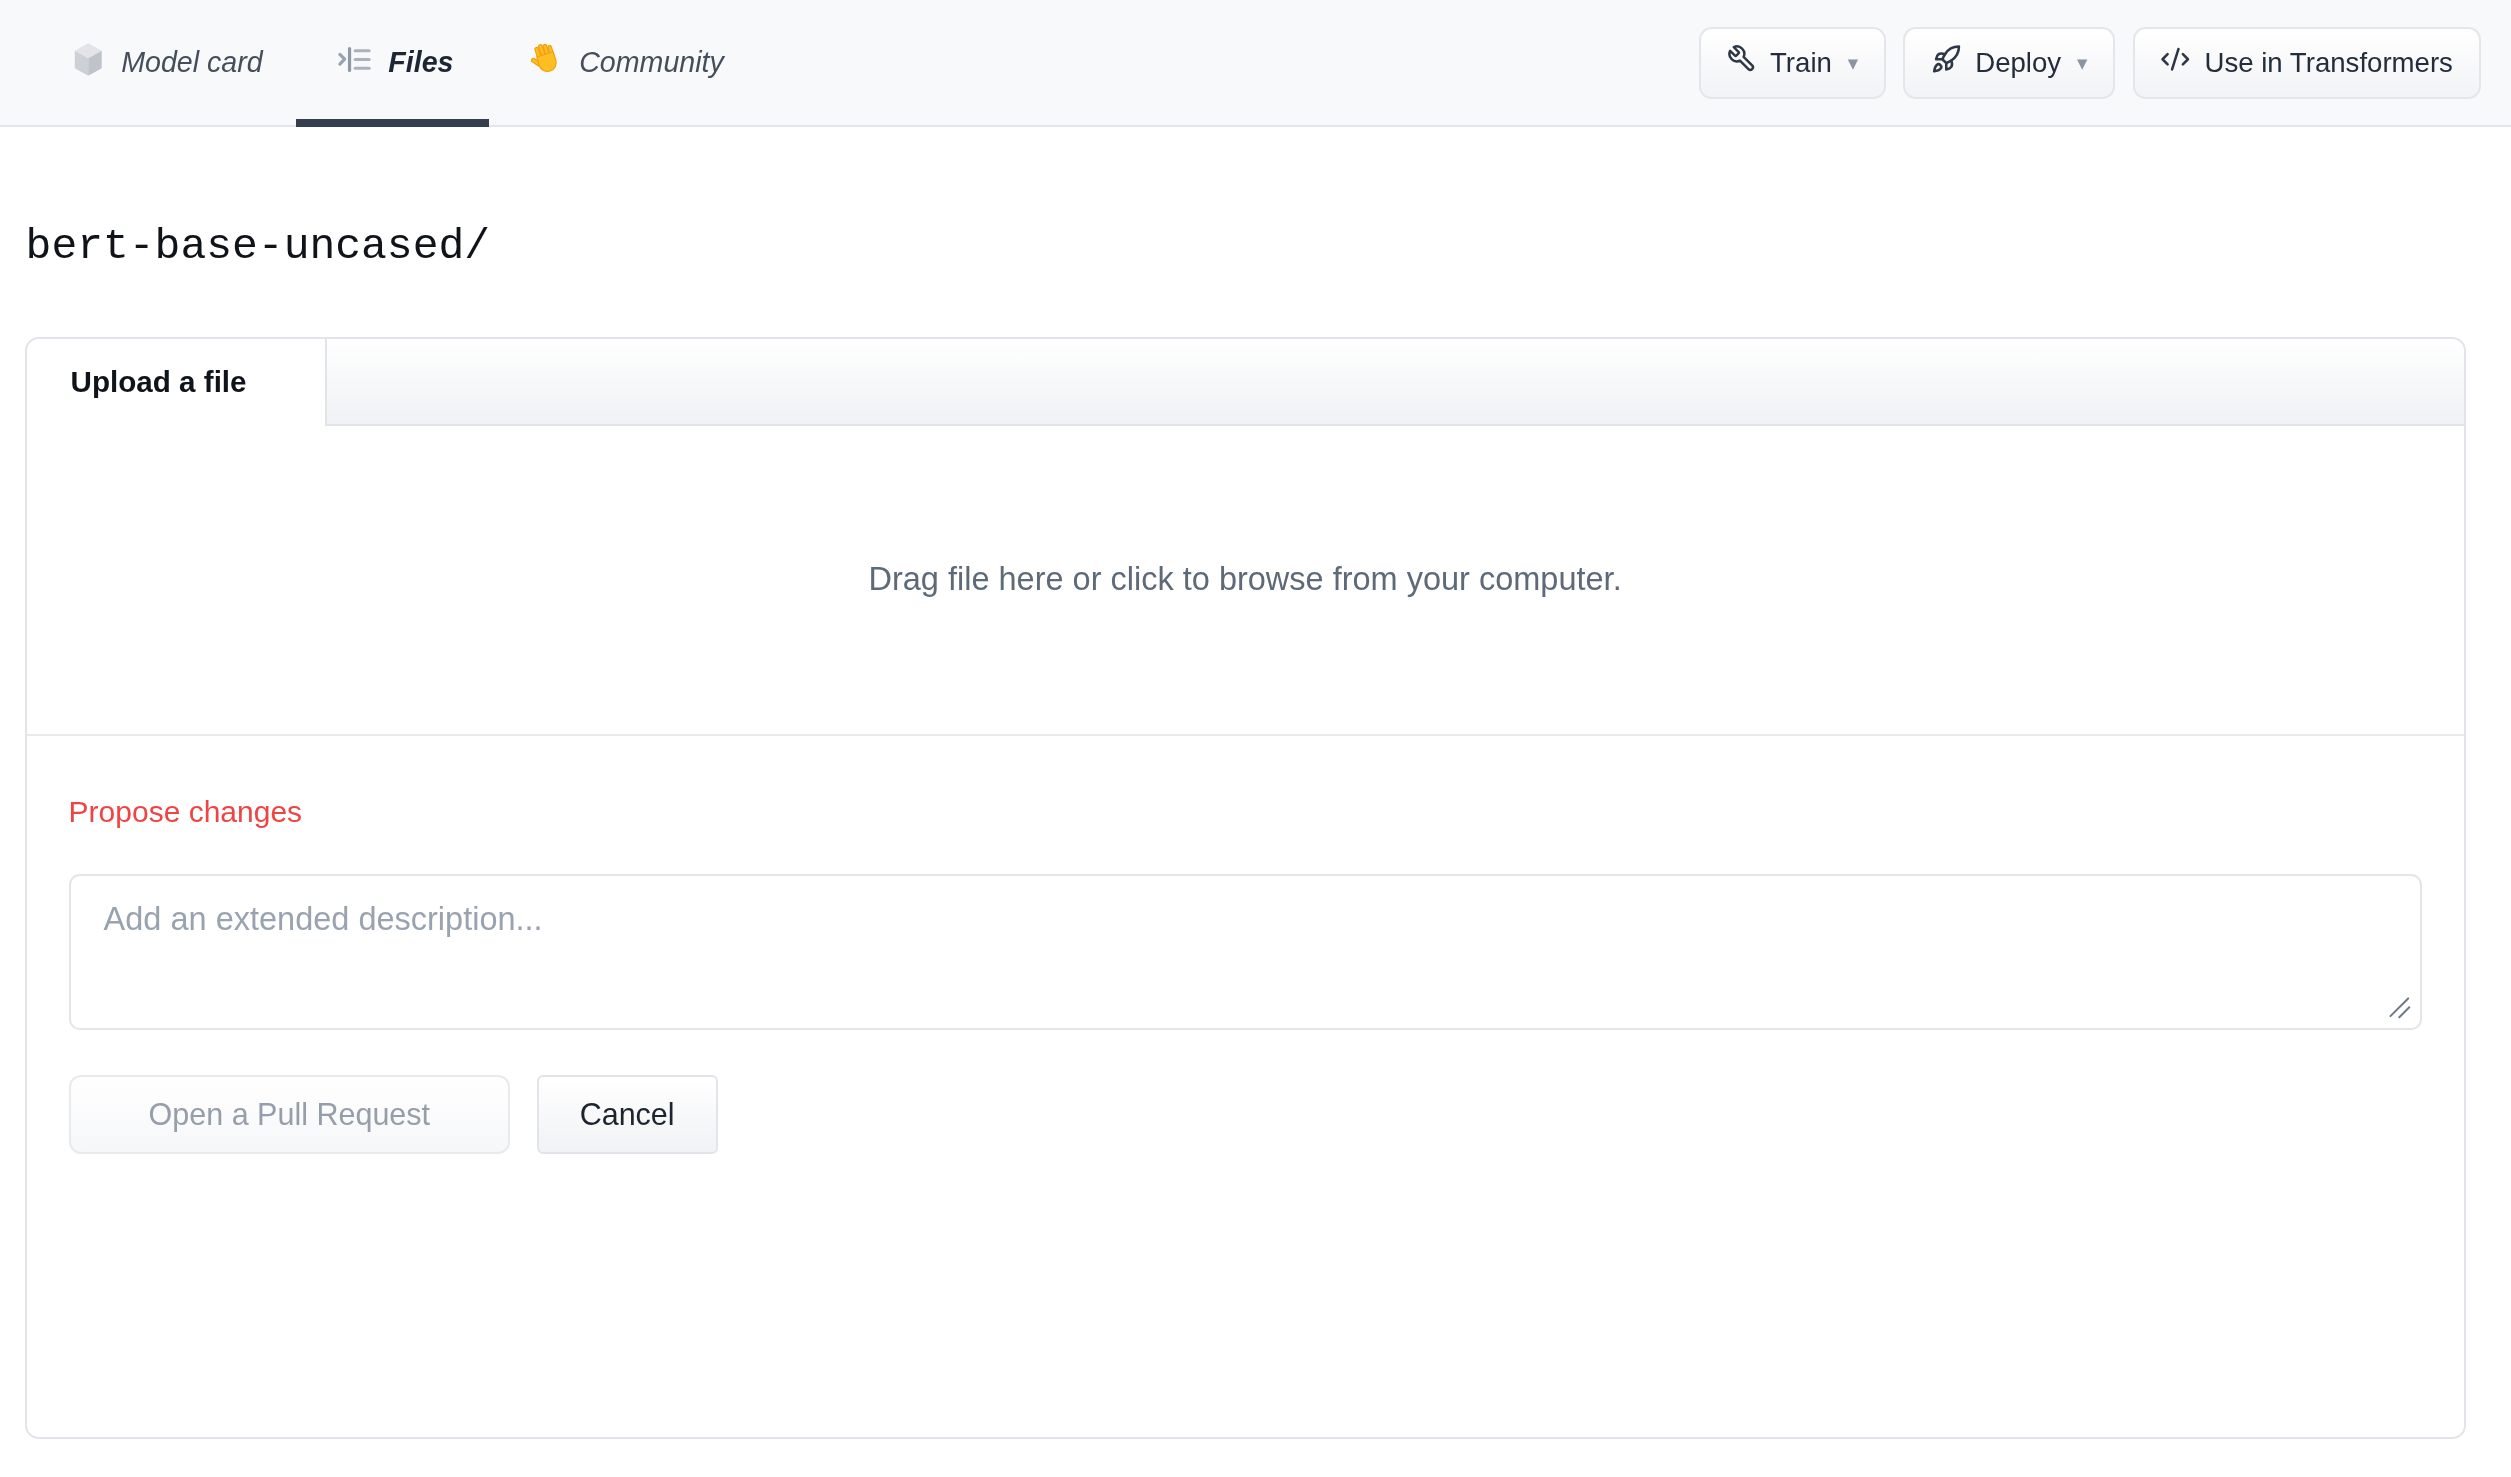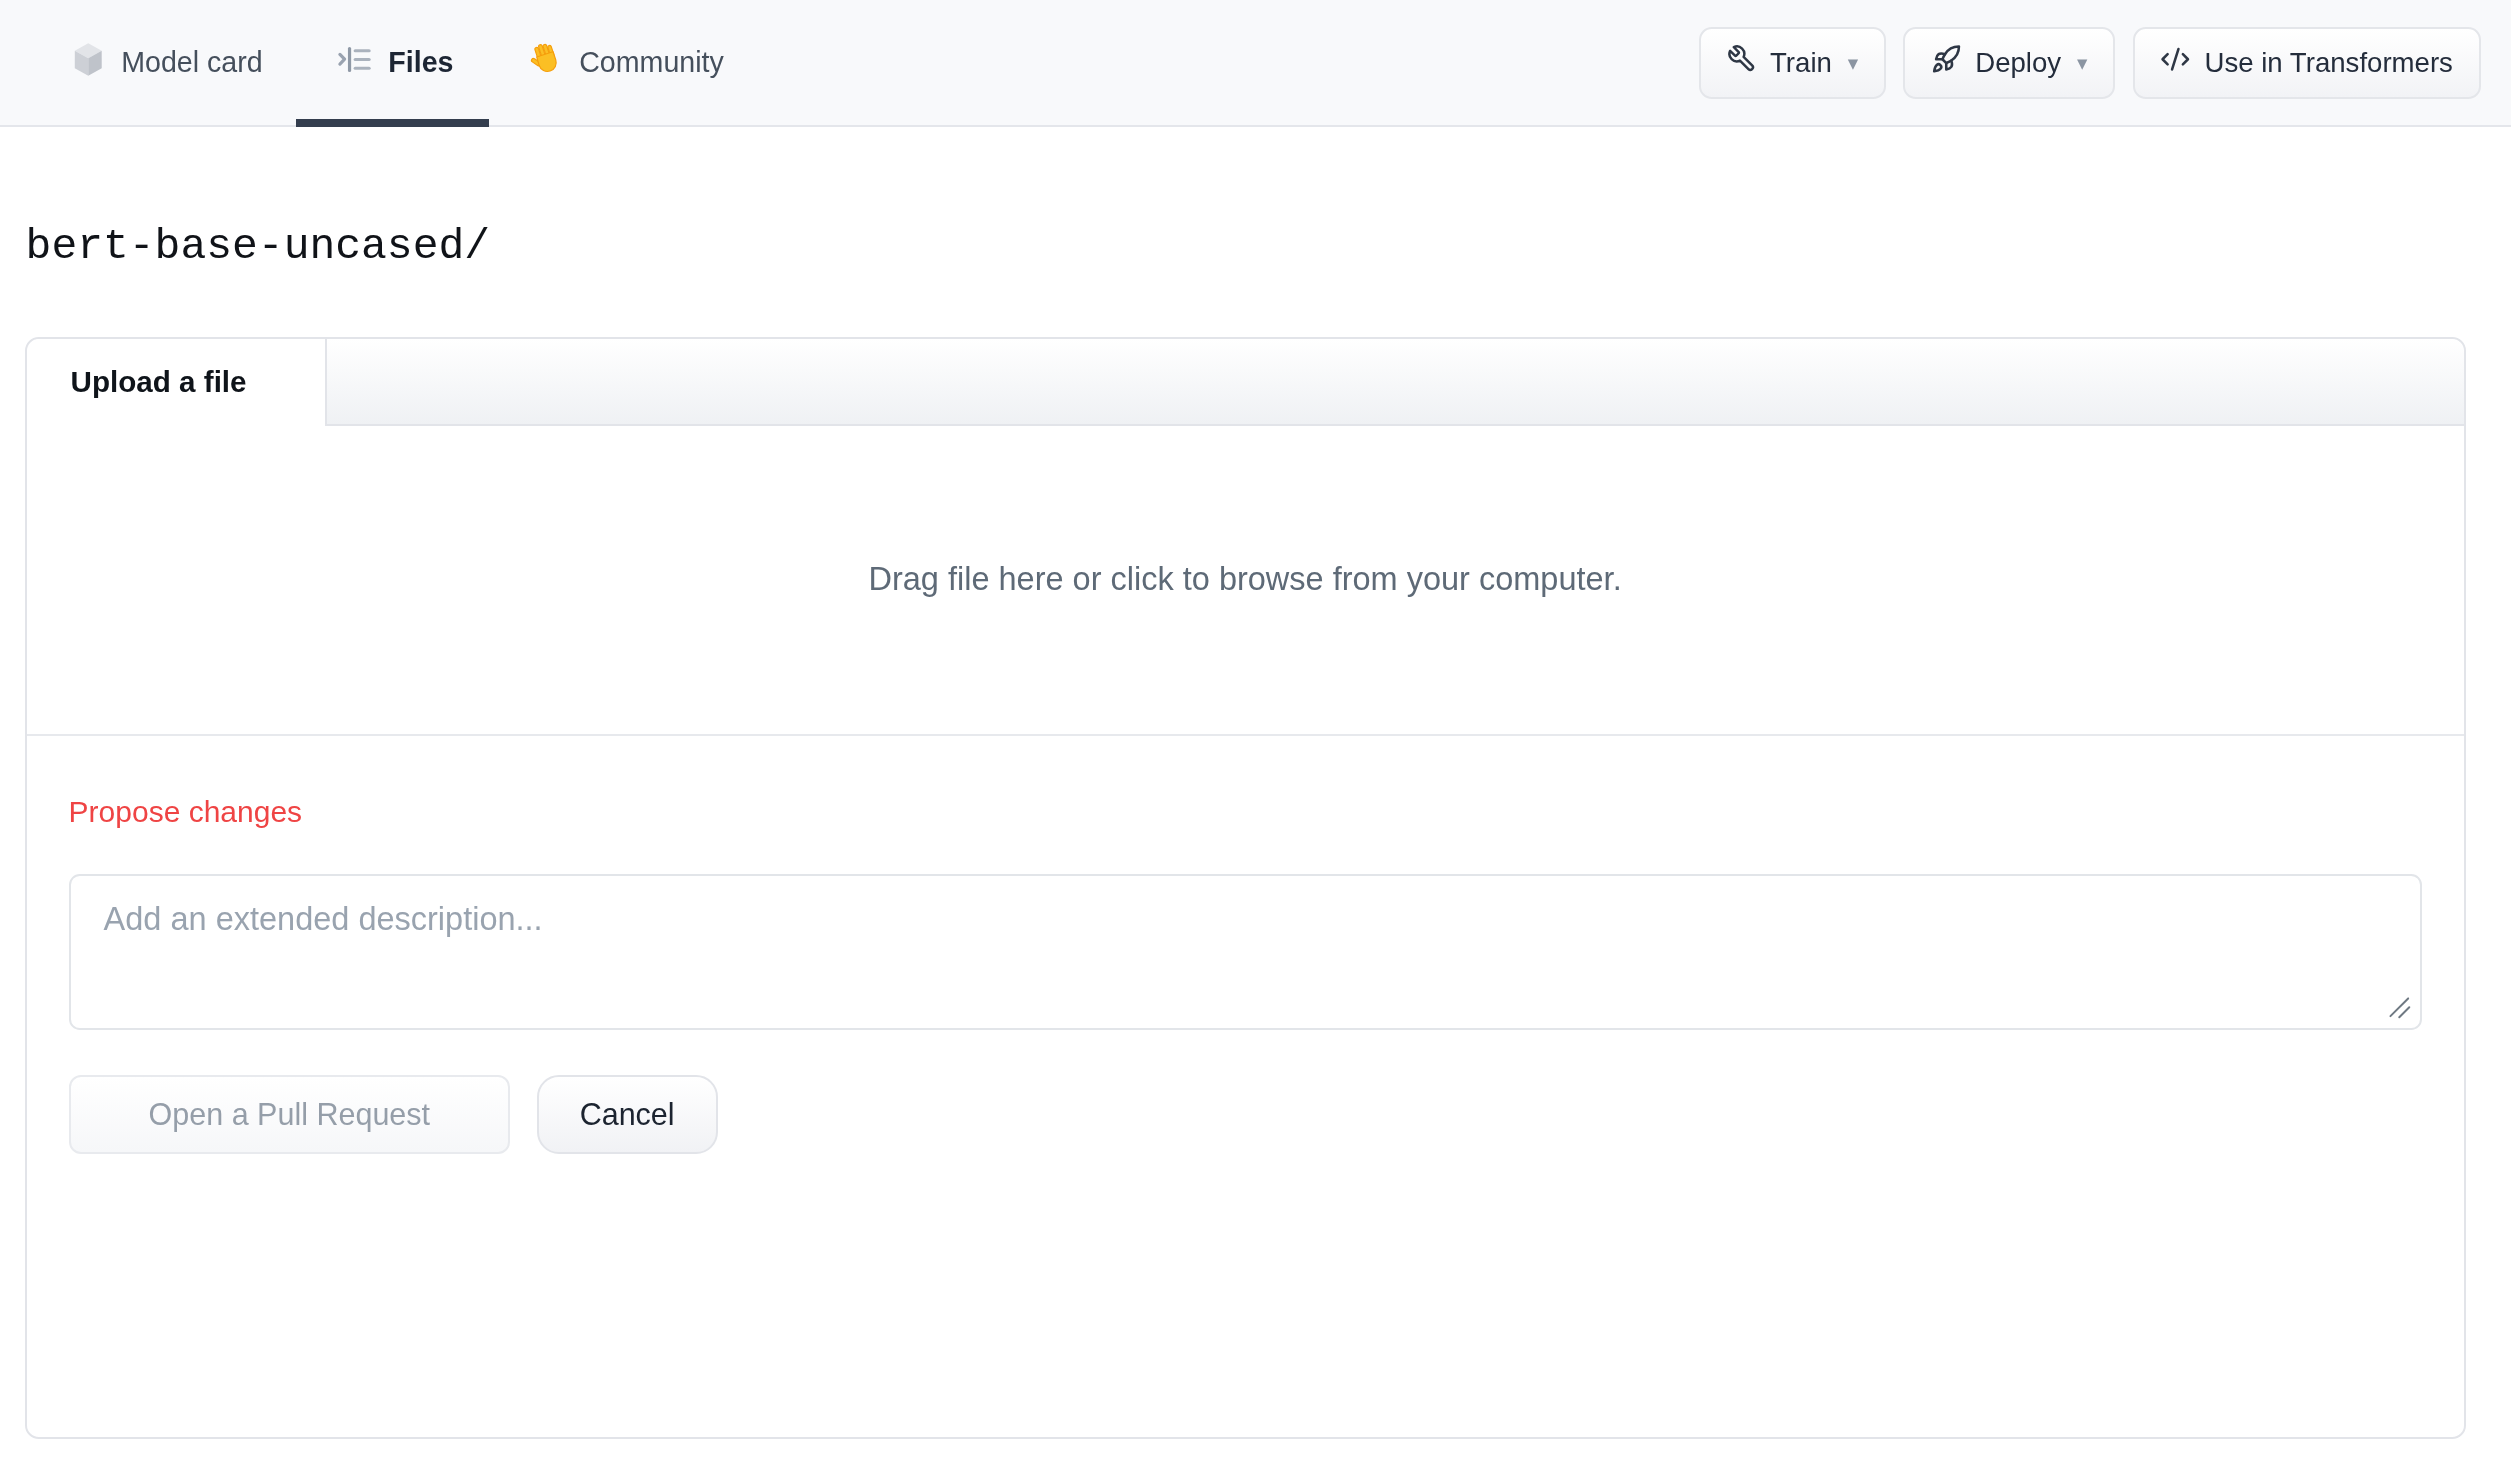--- a/index.html
+++ b/index.html
@@ -15,21 +15,21 @@
   
   .repo-header {
     height: 127px;
     background: #f8f9fb;
     border-bottom: 2px solid #e4e6eb;
     display: flex;
     align-items: stretch;
     justify-content: space-between;
     padding: 0 31.5px 0 72px;
   }
-  .repo-tabs { display: flex; align-items: stretch; column-gap: 74px; }
+  .repo-tabs { display: flex; align-items: stretch; column-gap: 74px; font-style: italic; }
   .repo-tab {
     position: relative;
     display: flex; align-items: center; column-gap: 16.7px;
     font-size: 28.6px; color: #454f5c; cursor: pointer;
   }
   .repo-tab.active { color: #1d2634; font-weight: 700; }
   .tab-underline {
     position: absolute; left: -41px; right: -35px; bottom: -2px;
     height: 7.9px; background: #343e4e;
   }
@@ -106,21 +106,21 @@
   .btn-open-pr {
     height: 79px; padding: 0 78px;
     background: linear-gradient(to bottom, #ffffff, #f6f7f9);
     border: 2px solid #e8eaee; border-radius: 12px;
     font-family: "Liberation Sans", sans-serif;
     font-size: 30.5px; color: #959ea9; cursor: pointer;
   }
   .btn-cancel {
     height: 79px; padding: 0 41px;
     background: linear-gradient(to bottom, #ffffff, #f1f2f5);
-    border: 2px solid #e2e4e9; border-radius: 22px;
+    border: 2px solid #e2e4e9; border-radius: 6px;
     font-family: "Liberation Sans", sans-serif;
     font-size: 30.5px; color: #1c2430; cursor: pointer;
   }
   .icon { flex: 0 0 auto; display: inline-block; }
 </style>
 </head>
 <body>
 
 <header class="repo-header">
   <nav class="repo-tabs">

